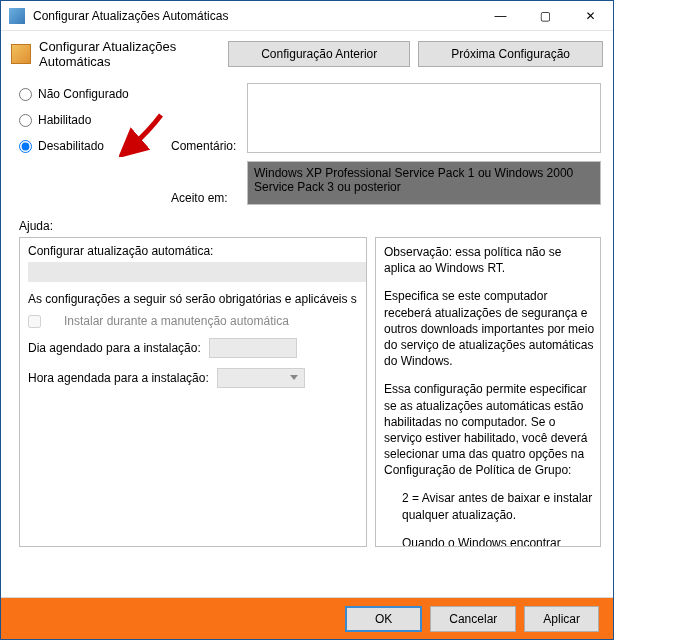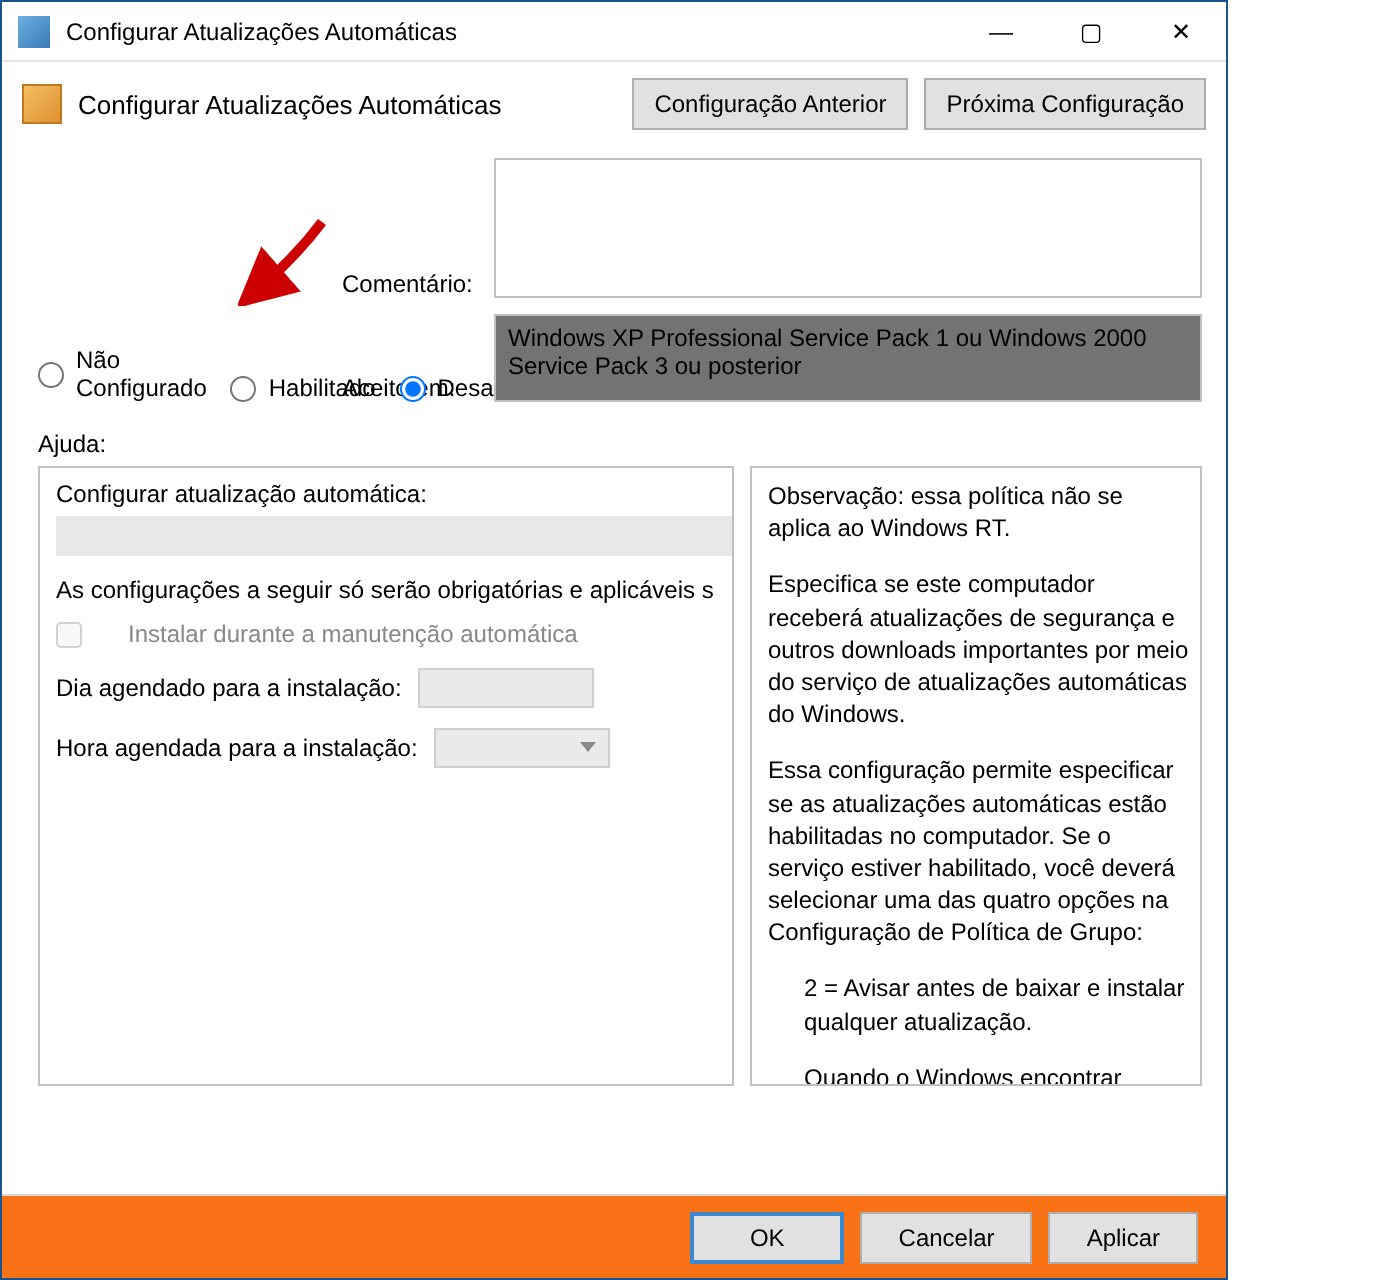--- a/index.html
+++ b/index.html
@@ -7,24 +7,24 @@
 .window { width: 614px; height: 640px; border: 1px solid #1a5490; position: relative; background: #fff; }
 .titlebar { height: 30px; display: flex; align-items: center; padding: 0 0 0 8px; border-bottom: 1px solid #e5e5e5; }
 .titlebar .icon { width: 16px; height: 16px; background: linear-gradient(135deg,#6bb0e0,#3a7ab8); margin-right: 8px; }
 .titlebar .title { flex: 1; }
 .win-controls { display: flex; height: 100%; }
 .win-controls .ctl { width: 45px; display: flex; align-items: center; justify-content: center; font-family: Arial; }
 .subheader { display: flex; align-items: center; padding: 8px 10px; }
 .subheader .icon { width: 20px; height: 20px; margin-right: 8px; background: linear-gradient(135deg,#f0c060,#e09030); border: 1px solid #c07820; }
 .subheader .heading { flex: 1; font-size: 13px; }
 .nav-buttons { display: flex; gap: 8px; }
-.btn { background: #e1e1e1; border: 1px solid #adadad; padding: 5px 10px; cursor: default; }
+.btn { background: #e1e1e1; border: 1px solid #adadad; padding: 5px 32px; cursor: default; }
 .body { padding: 0 12px 0 18px; position: relative; }
 .row1 { display: flex; gap: 12px; margin: 6px 0; }
-.radios { width: 140px; display: flex; flex-direction: row; gap: 12px; padding-top: 4px; position: relative; align-items: flex-end; }
+.radios { width: 140px; display: flex; flex-direction: column; gap: 12px; padding-top: 4px; position: relative; }
 .radio-item { display: flex; align-items: center; gap: 6px; }
 .radio-item input { margin: 0; }
 .arrow { position: absolute; left: 100px; top: 30px; pointer-events: none; }
 .right-col { flex: 1; display: flex; flex-direction: column; gap: 8px; }
 .field-row { display: flex; align-items: flex-end; gap: 8px; }
 .field-row .label { width: 68px; text-align: left; padding-top: 2px; }
 textarea.comment { flex: 1; height: 70px; border: 1px solid #c0c0c0; resize: none; font-family: inherit; padding: 3px; }
 .accept-box { flex: 1; height: 44px; border: 1px solid #c0c0c0; padding: 4px 6px; background: #737373; position: relative; overflow-y: scroll; }
 .labels-row { display: flex; margin-top: 14px; }
 .labels-row .l1 { width: 348px; }

